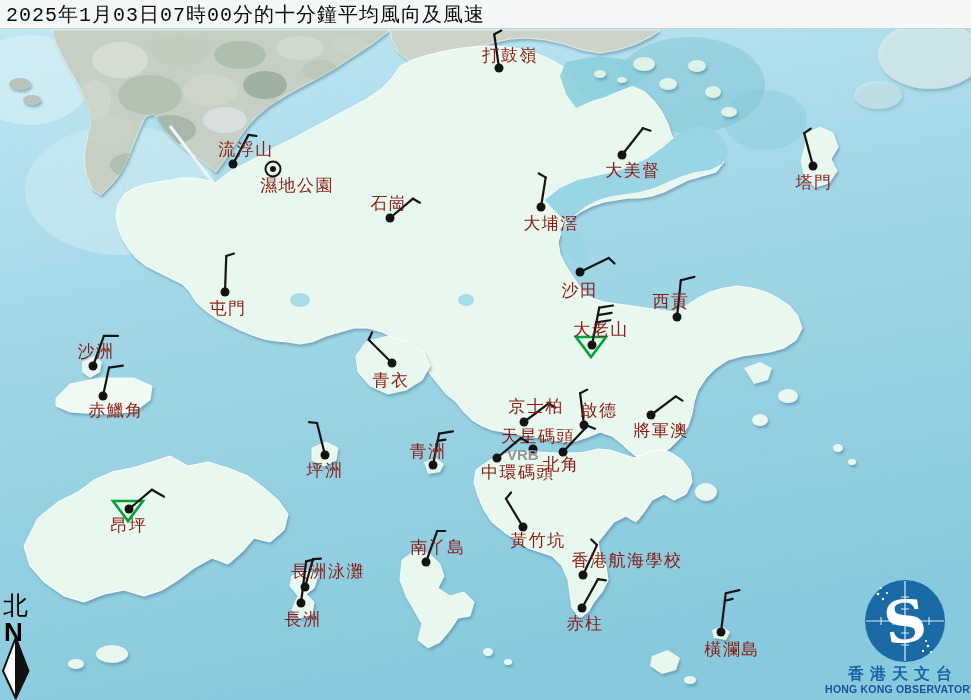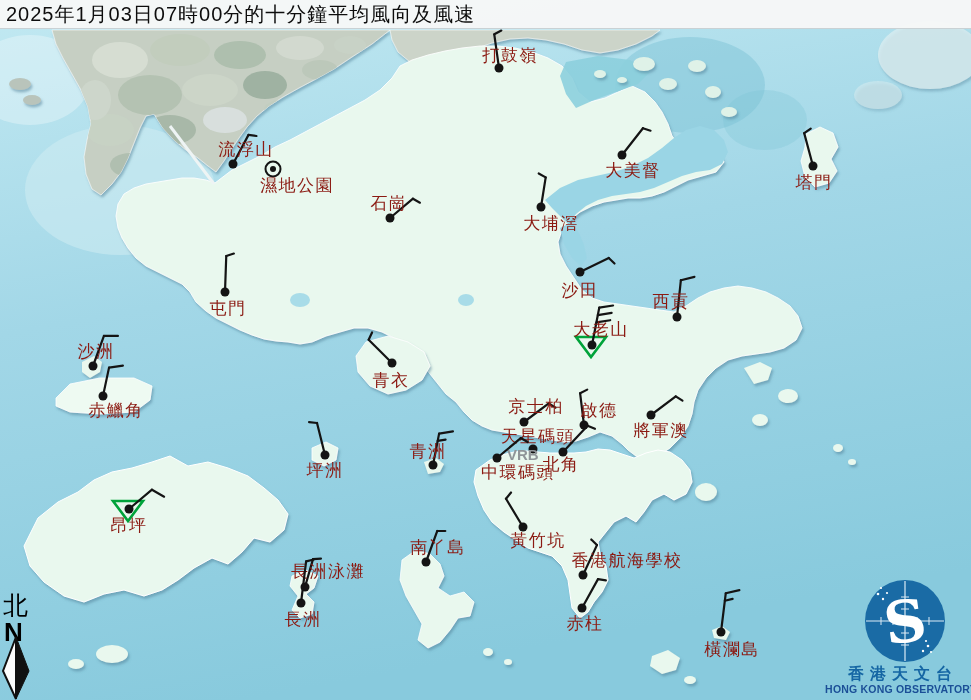--- a/index.html
+++ b/index.html
@@ -2,21 +2,21 @@
 <html><head>
 <meta charset="utf-8">
 <style>
   html,body{margin:0;padding:0;background:#cfd6da;}
   .screen{position:relative;width:971px;height:700px;overflow:hidden;
           font-family:"DejaVu Sans","Liberation Sans",sans-serif;background:#9fd4e4;}
   .screen svg.map{position:absolute;top:0;left:0;}
   .titlebar{position:absolute;top:0;left:0;width:971px;height:29px;
             background:rgba(246,247,247,0.97);
             display:flex;align-items:center;box-sizing:border-box;padding-left:6px;
-            font-family:Liberation Sans, sans-serif;
+            font-family:Liberation Mono, monospace;
             font-size:20px;letter-spacing:1px;color:#0d0d0d;
             border-bottom:1px solid rgba(120,140,150,.35);}
 </style>
 </head>
 <body>
 
 <div class="screen">
 
 <svg class="map" width="971" height="700" viewBox="0 0 971 700">
   <defs>

